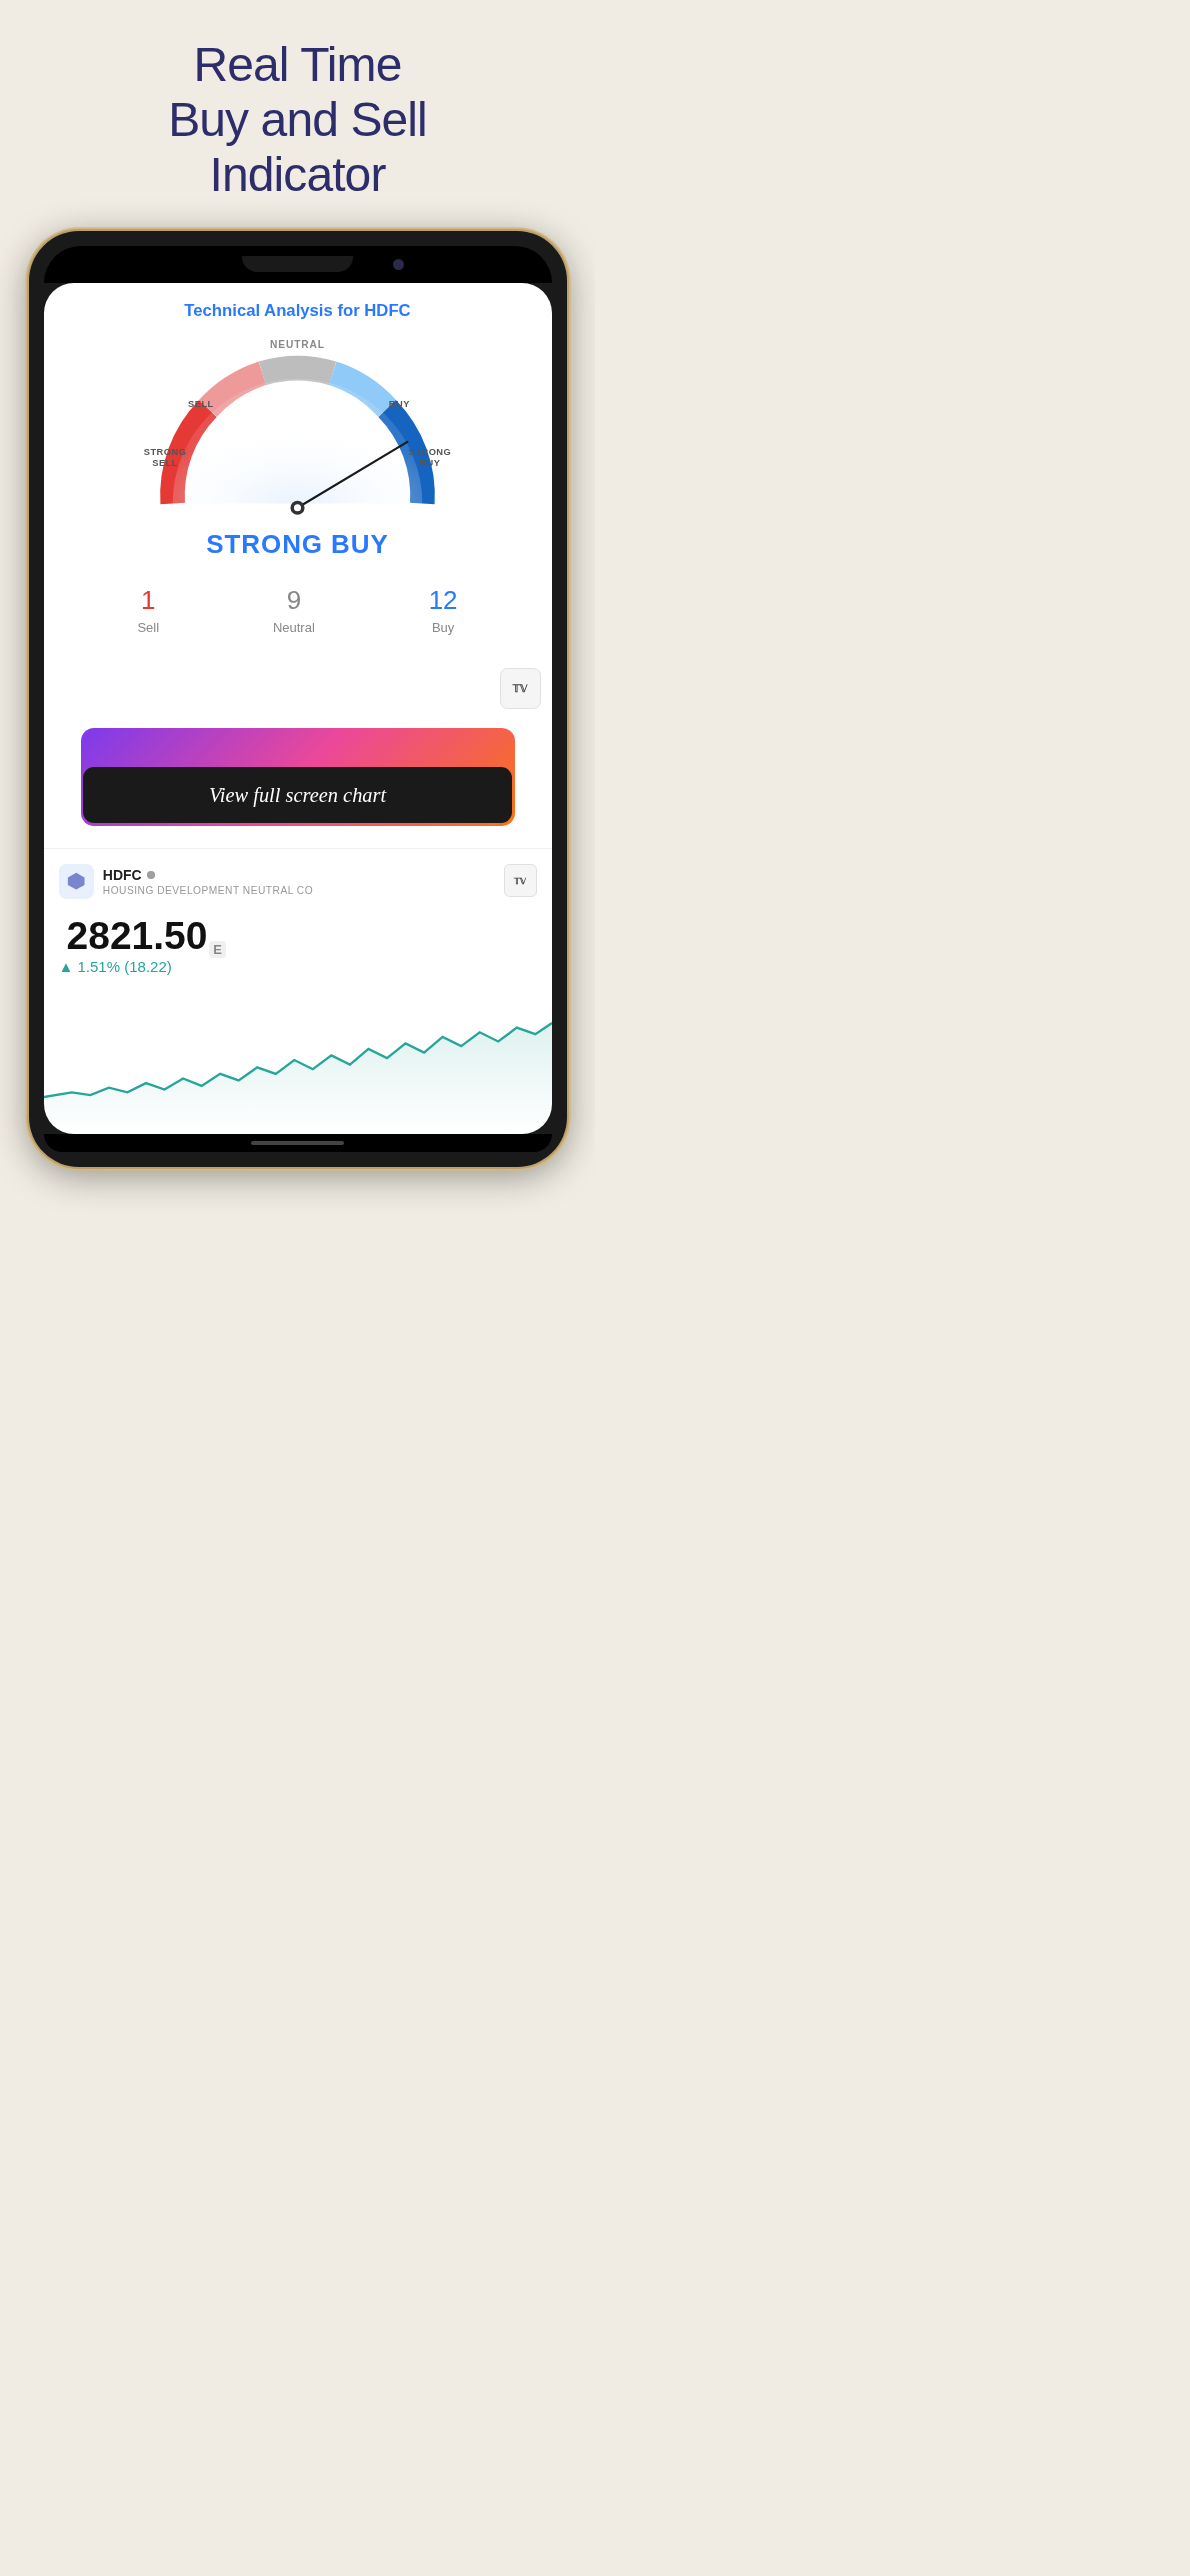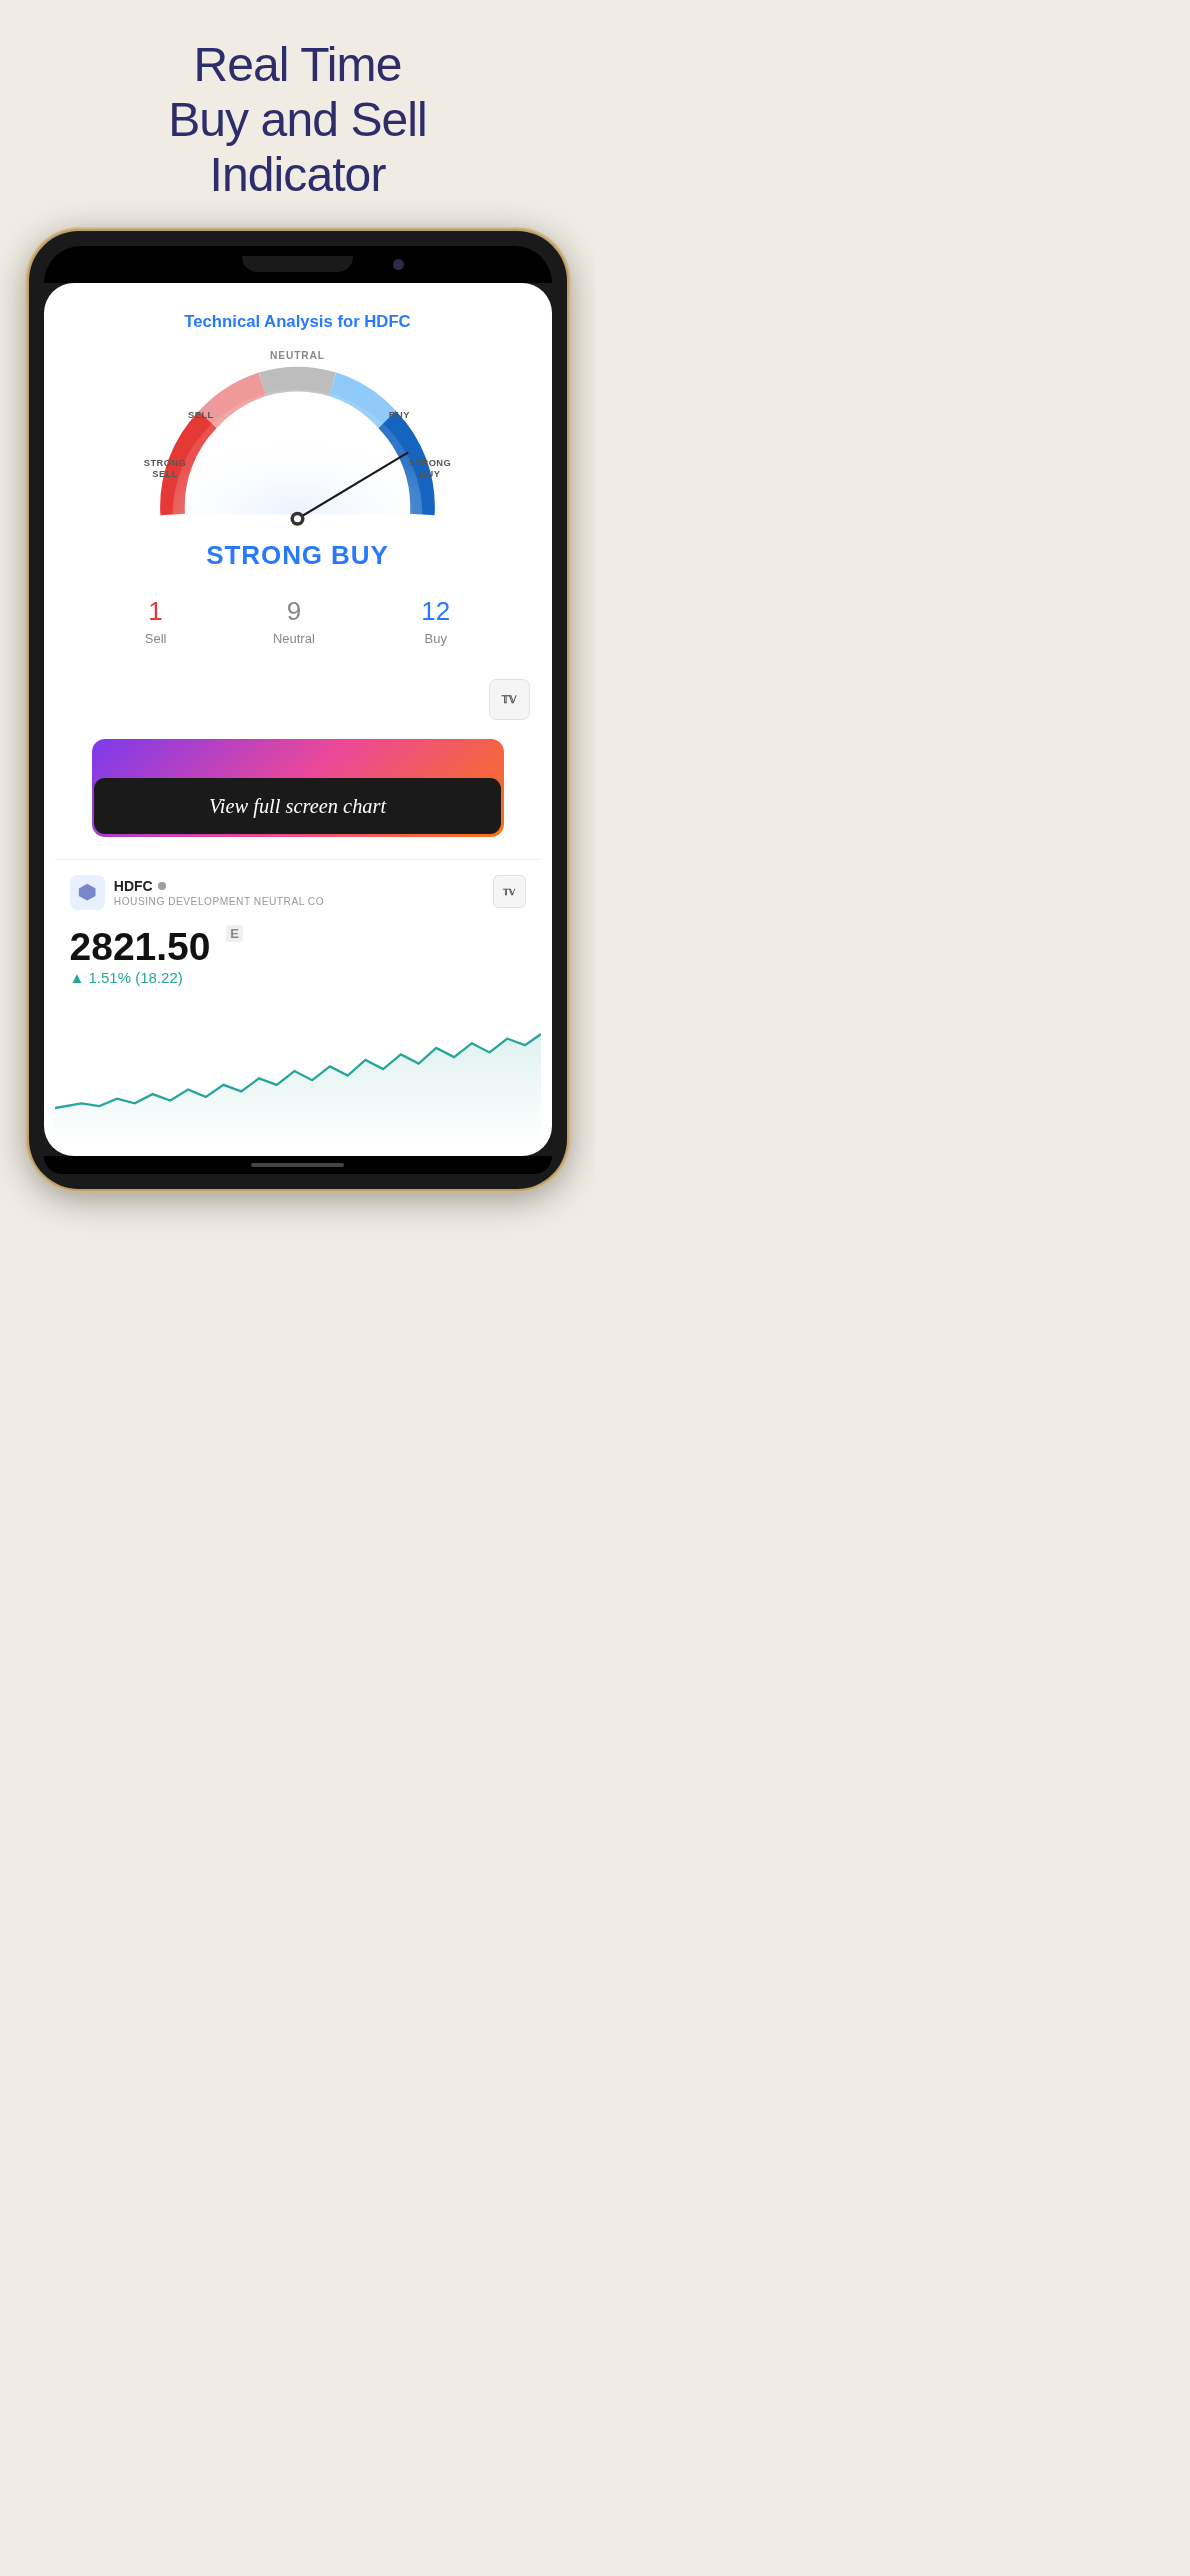--- a/index.html
+++ b/index.html
@@ -67,21 +67,21 @@
     }
 
     .phone-screen {
       background: #fff;
       border-radius: 30px;
       overflow: hidden;
       min-height: 835px;
     }
 
     .screen-content {
-      padding: 11px;
+      padding: 0;
     }
 
     
     .ta-header {
       text-align: center;
       padding: 18.5px 18.5px 11px;
       font-size: 16.7px;
       color: #333;
       font-weight: 400;
     }
@@ -354,22 +354,23 @@
     
     .price-section {
       padding: 3.7px 15px 11px;
     }
 
     .price-main {
       font-size: 39px;
       font-weight: 900;
       color: #111;
       display: flex;
-      align-items: flex-start;
-      gap: 16px;
+      align-items: flex-end;
+      gap: 2px;
+      margin-left: 8px;
     }
 
     .price-e-badge {
       font-size: 13px;
       font-weight: 700;
       color: #888;
       background: #f0f0f0;
       border-radius: 3.7px;
       padding: 0.9px 3.7px;
     }

